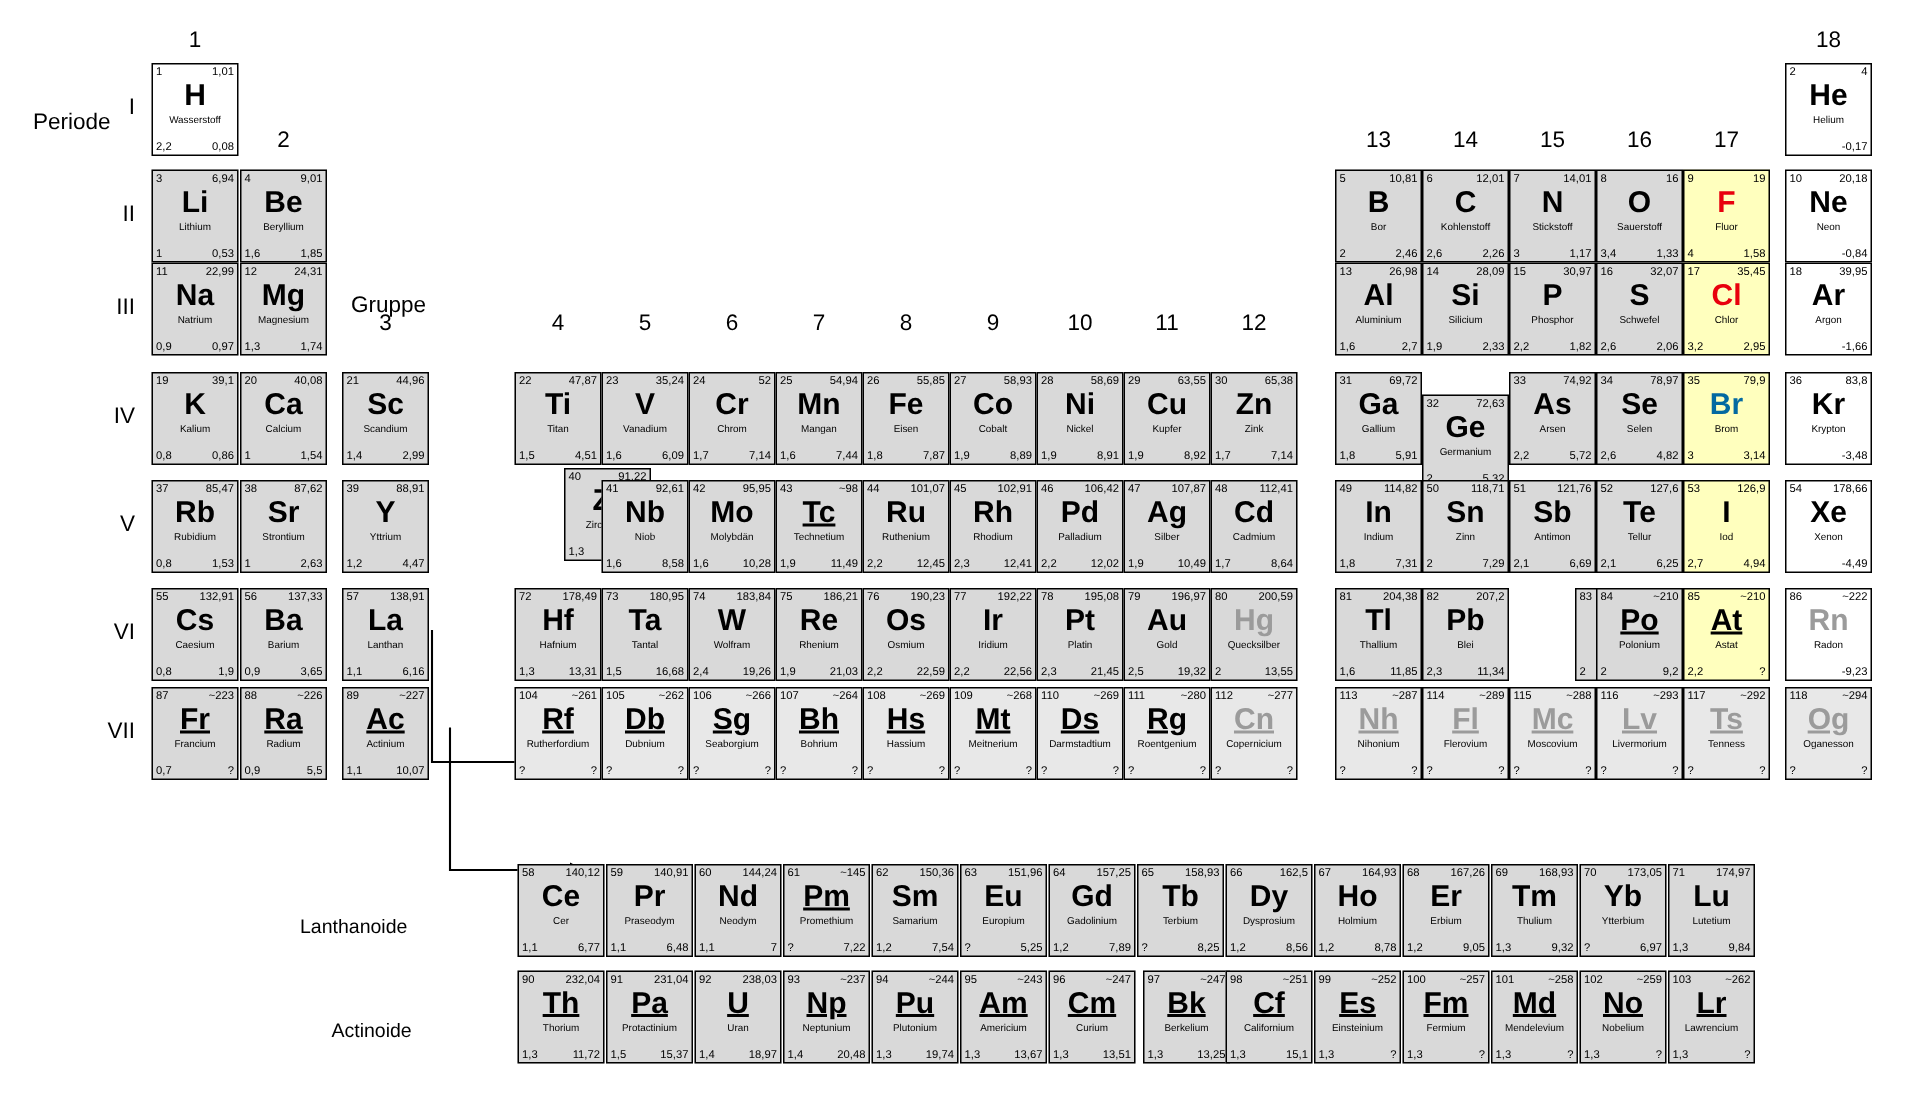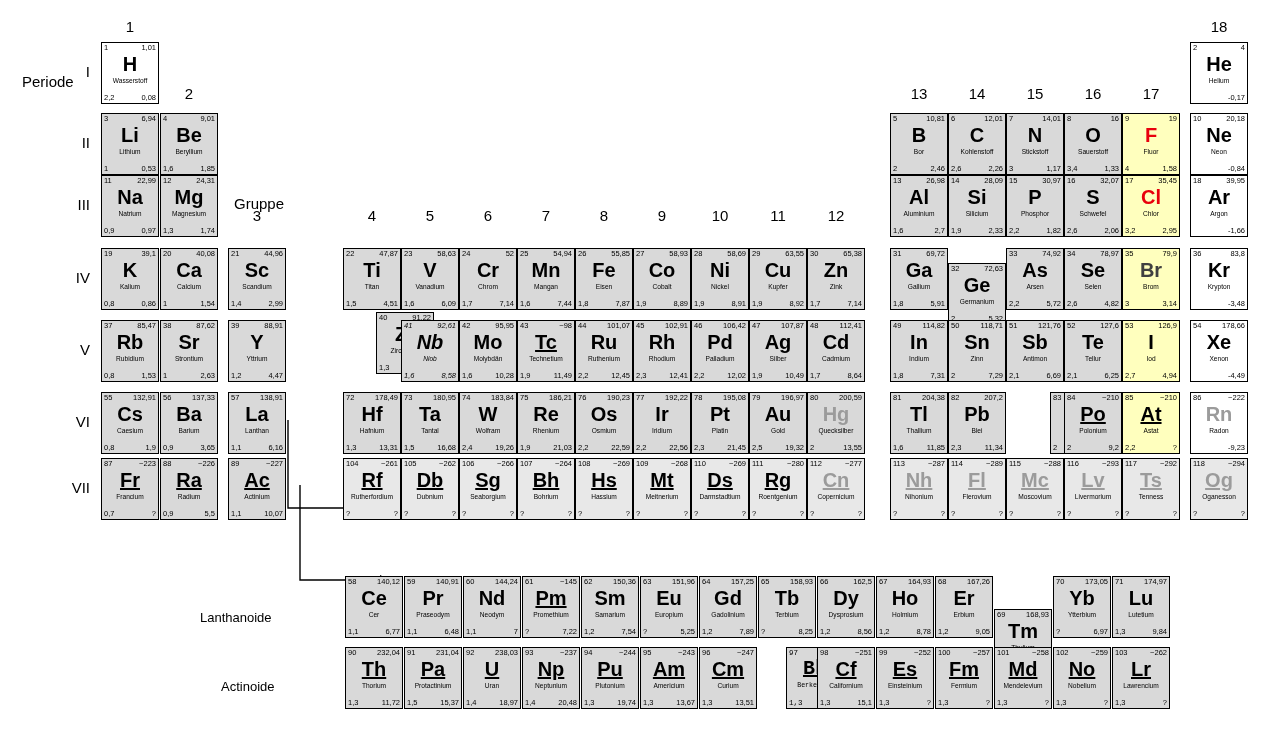--- a/index.html
+++ b/index.html
@@ -35,21 +35,21 @@
   }
   .cell .en{position:absolute;left:2px;bottom:1px;font-size:7.5px;line-height:8px;}
   .cell .ion{position:absolute;right:2px;bottom:1px;font-size:7.5px;line-height:8px;}
 
   
   .c-gray{background:#d9d9d9;}
   .c-lgray{background:#e8e8e8;}
   .c-yellow{background:#ffffbe;}
   .c-white{background:#ffffff;}
   .s-red{color:#e8000d;}
-  .s-blue{color:#404040;}
+  .s-blue{color:#0369a1;}
   .s-gray{color:#9b9b9b;}
 
   
   .grp{position:absolute;font-size:15px;text-align:center;width:58px;}
   .per{position:absolute;font-size:15px;text-align:right;width:40px;}
   .lbl{position:absolute;font-size:13px;text-align:center;}
   .lbl-big{position:absolute;font-size:15px;}
 
   .connector{position:absolute;}
   svg{display:block;}
@@ -275,21 +275,21 @@
       <div class="cell c-gray" style="left: 343px; top: 248px;">
         <div class="z">22</div>
         <div class="m">47,87</div>
         <div class="sym">Ti</div>
         <div class="nm">Titan</div>
         <div class="en">1,5</div>
         <div class="ion">4,51</div>
       </div>
       <div class="cell c-gray" style="left: 401px; top: 248px;">
         <div class="z">23</div>
-        <div class="m">58,63</div>
+        <div class="m">35,24</div>
         <div class="sym">V</div>
         <div class="nm">Vanadium</div>
         <div class="en">1,6</div>
         <div class="ion">6,09</div>
       </div>
       <div class="cell c-gray" style="left: 459px; top: 248px;">
         <div class="z">24</div>
         <div class="m">52</div>
         <div class="sym">Cr</div>
         <div class="nm">Chrom</div>
@@ -417,21 +417,21 @@
         <div class="ion">4,47</div>
       </div>
       <div class="cell c-gray" style="left: 343px; top: 312px; margin-left: 33px;">
         <div class="z">40</div>
         <div class="m">91,22</div>
         <div class="sym">Zr</div>
         <div class="nm">Zirconium</div>
         <div class="en">1,3</div>
         <div class="ion">6,51</div>
       </div>
-      <div class="cell c-gray" style="left: 401px; top: 320px; font-style: italic;">
+      <div class="cell c-gray" style="left: 401px; top: 320px;">
         <div class="z">41</div>
         <div class="m">92,61</div>
         <div class="sym">Nb</div>
         <div class="nm">Niob</div>
         <div class="en">1,6</div>
         <div class="ion">8,58</div>
       </div>
       <div class="cell c-gray" style="left: 459px; top: 320px;">
         <div class="z">42</div>
         <div class="m">95,95</div>
@@ -908,21 +908,21 @@
         <div class="ion">8,78</div>
       </div>
       <div class="cell c-gray" style="left: 935px; top: 576px;">
         <div class="z">68</div>
         <div class="m">167,26</div>
         <div class="sym">Er</div>
         <div class="nm">Erbium</div>
         <div class="en">1,2</div>
         <div class="ion">9,05</div>
       </div>
-      <div class="cell c-gray" style="left: 994px; top: 609px;">
+      <div class="cell c-gray" style="left: 994px; top: 576px;">
         <div class="z">69</div>
         <div class="m">168,93</div>
         <div class="sym">Tm</div>
         <div class="nm">Thulium</div>
         <div class="en">1,3</div>
         <div class="ion">9,32</div>
       </div>
       <div class="cell c-gray" style="left: 1053px; top: 576px;">
         <div class="z">70</div>
         <div class="m">173,05</div>
@@ -988,21 +988,21 @@
         <div class="ion">13,67</div>
       </div>
       <div class="cell c-gray" style="left: 699px; top: 647px;">
         <div class="z">96</div>
         <div class="m">~247</div>
         <div class="sym underline">Cm</div>
         <div class="nm">Curium</div>
         <div class="en">1,3</div>
         <div class="ion">13,51</div>
       </div>
-      <div class="cell c-gray" style="left: 786px; top: 647px; font-family: Liberation Mono, monospace;">
+      <div class="cell c-gray" style="left: 762px; top: 647px;">
         <div class="z">97</div>
         <div class="m">~247</div>
         <div class="sym underline">Bk</div>
         <div class="nm">Berkelium</div>
         <div class="en">1,3</div>
         <div class="ion">13,25</div>
       </div>
       <div class="cell c-gray" style="left: 817px; top: 647px;">
         <div class="z">98</div>
         <div class="m">~251</div>

